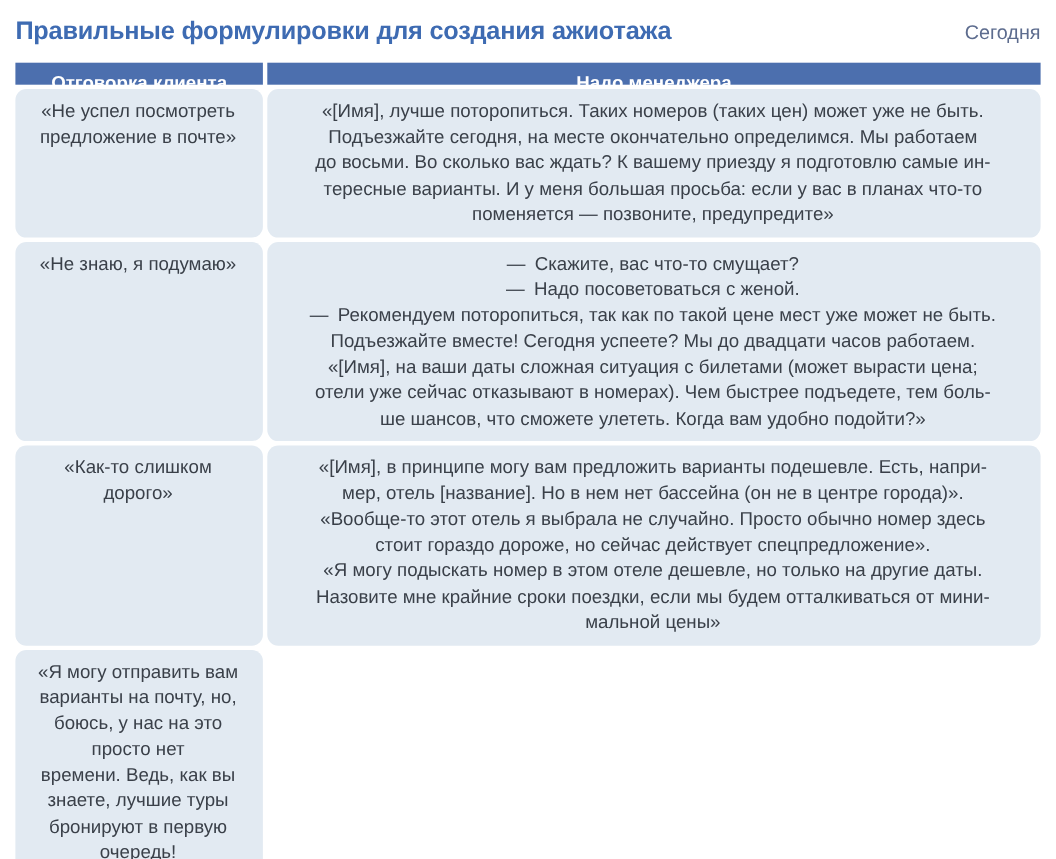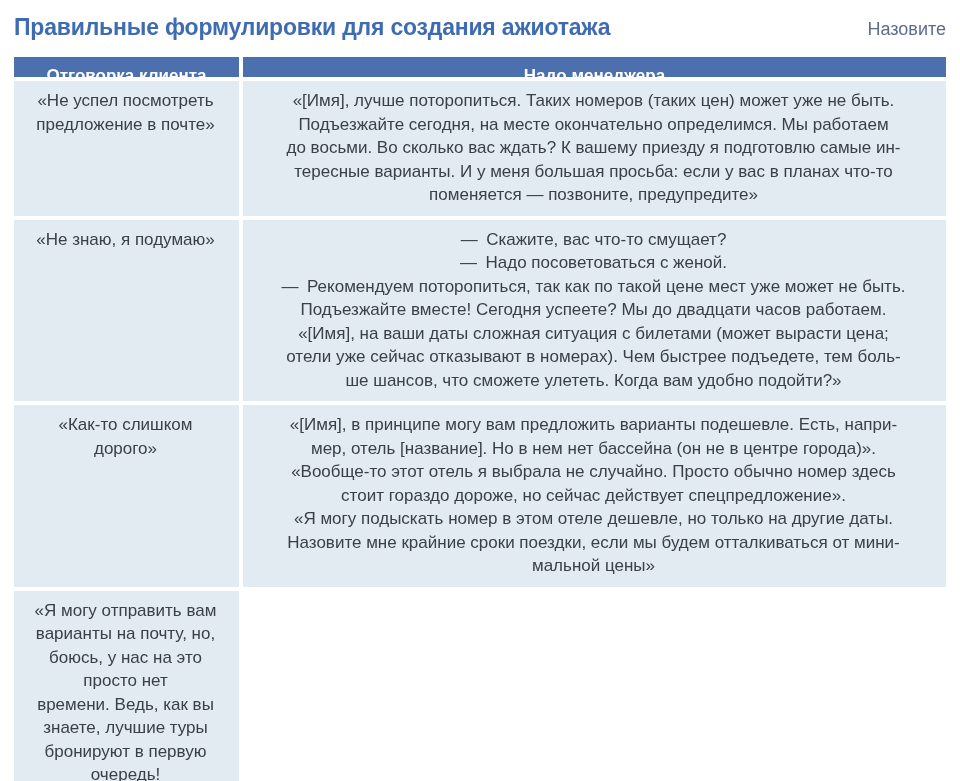--- a/index.html
+++ b/index.html
@@ -51,36 +51,37 @@
     padding:9px 10px 8px 10px;
     height:20px;
   }
   .td{
     background:var(--row-bg);
     color:var(--body-text);
     font-size:17px;
     line-height:23.5px;
     padding:8px 12px 9px 10px;
     white-space:pre-line;
+    border-radius:10px;
   }
   .source-note{
     margin-top:17px;
     font-size:16.5px;
     color:var(--source-text);
     font-style:italic;
   }
 </style>
 </head>
 <body>
 
 <div class="page">
 
   <div class="header-bar">
     <h1 class="page-title">Правильные формулировки для создания ажиотажа</h1>
-    <span class="corner-label">Назовите</span>
+    <span class="corner-label">Сегодня</span>
   </div>
 
   <div class="table">
 
     <div class="grid-row">
       <div class="th">Отговорка клиента</div>
       <div class="th">Надо менеджера</div>
     </div>
 
     <div class="grid-row">

